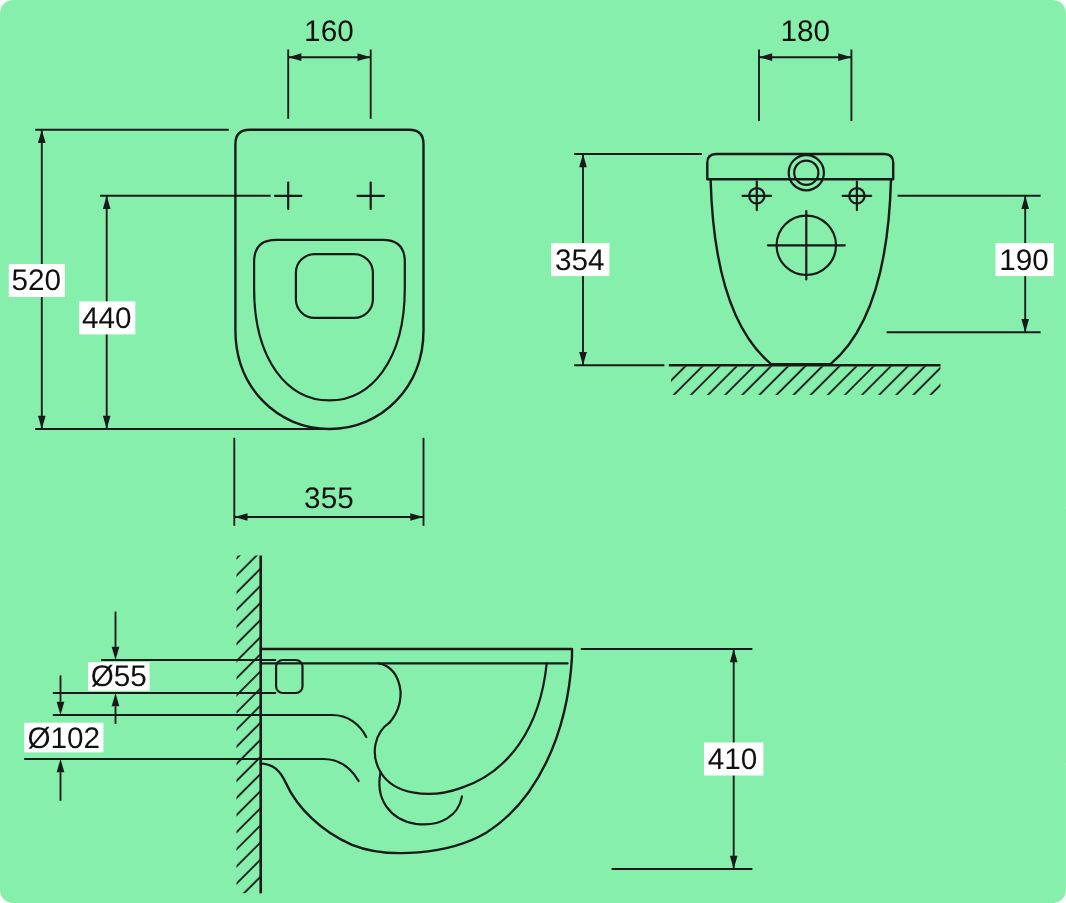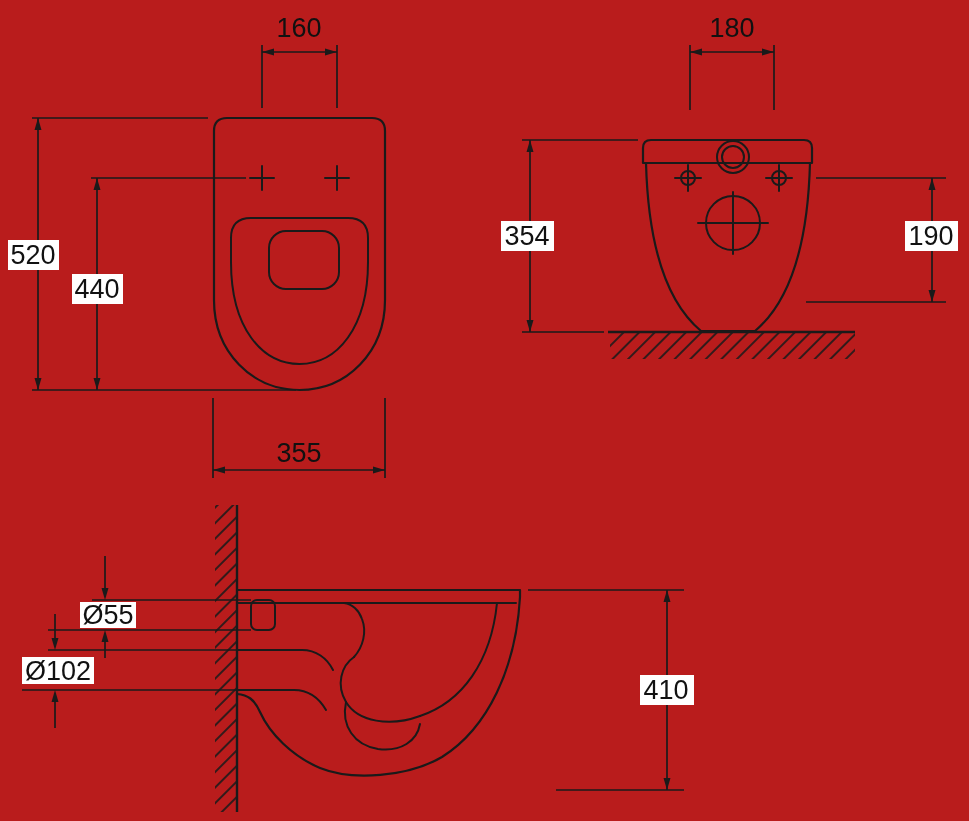--- a/index.html
+++ b/index.html
@@ -1,19 +1,20 @@
 <!DOCTYPE html>
 <html><head>
 <meta charset="utf-8">
 <style>
   html, body { margin: 0; padding: 0; background: #ffffff; }
   .canvas {
-    width: 969px; height: 821px; background: #b91c1c;
+    width: 969px; height: 821px; background: #86efac;
     position: relative; overflow: hidden;
     font-family: "Liberation Sans", sans-serif;
+    border-radius: 12px;
   }
   svg { display: block; }
   svg text {
     font-family: "Liberation Sans", sans-serif;
     font-size: 27px;
     fill: #111111;
   }
   .outline { fill: none; stroke: #1a1a1a; stroke-width: 2.2; stroke-linejoin: round; stroke-linecap: round; }
   .inner   { fill: none; stroke: #1a1a1a; stroke-width: 2;   stroke-linejoin: round; stroke-linecap: round; }
   .dim     { fill: none; stroke: #1a1a1a; stroke-width: 1.7; }

